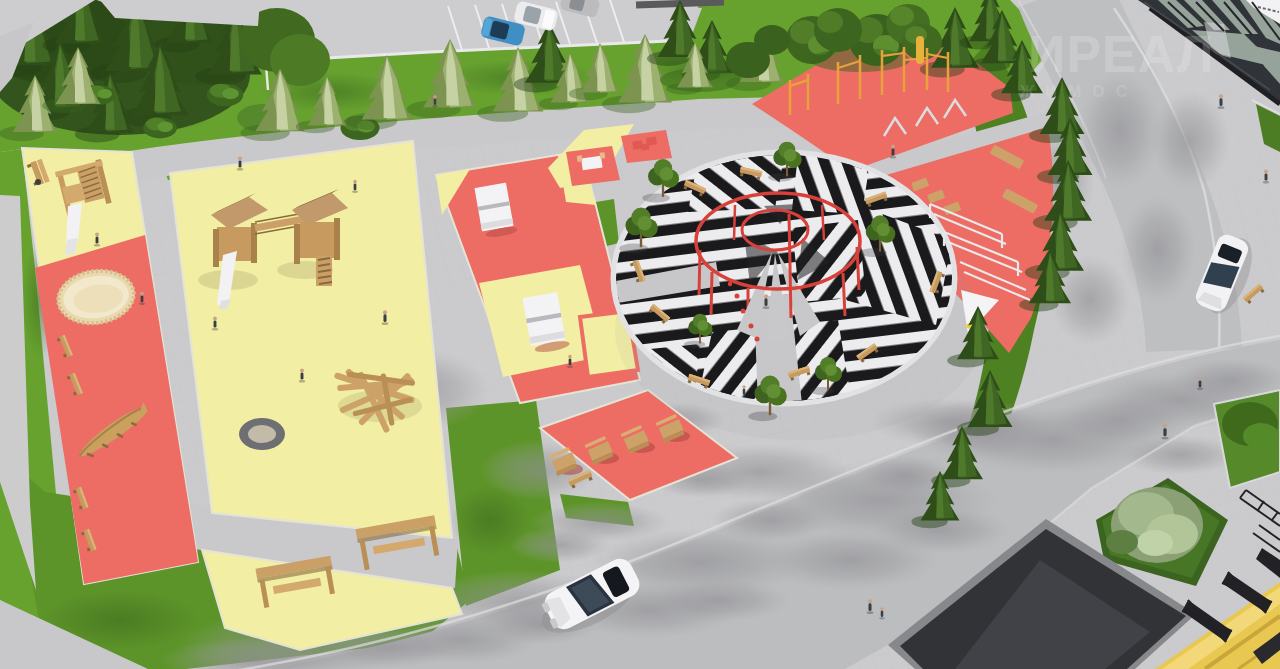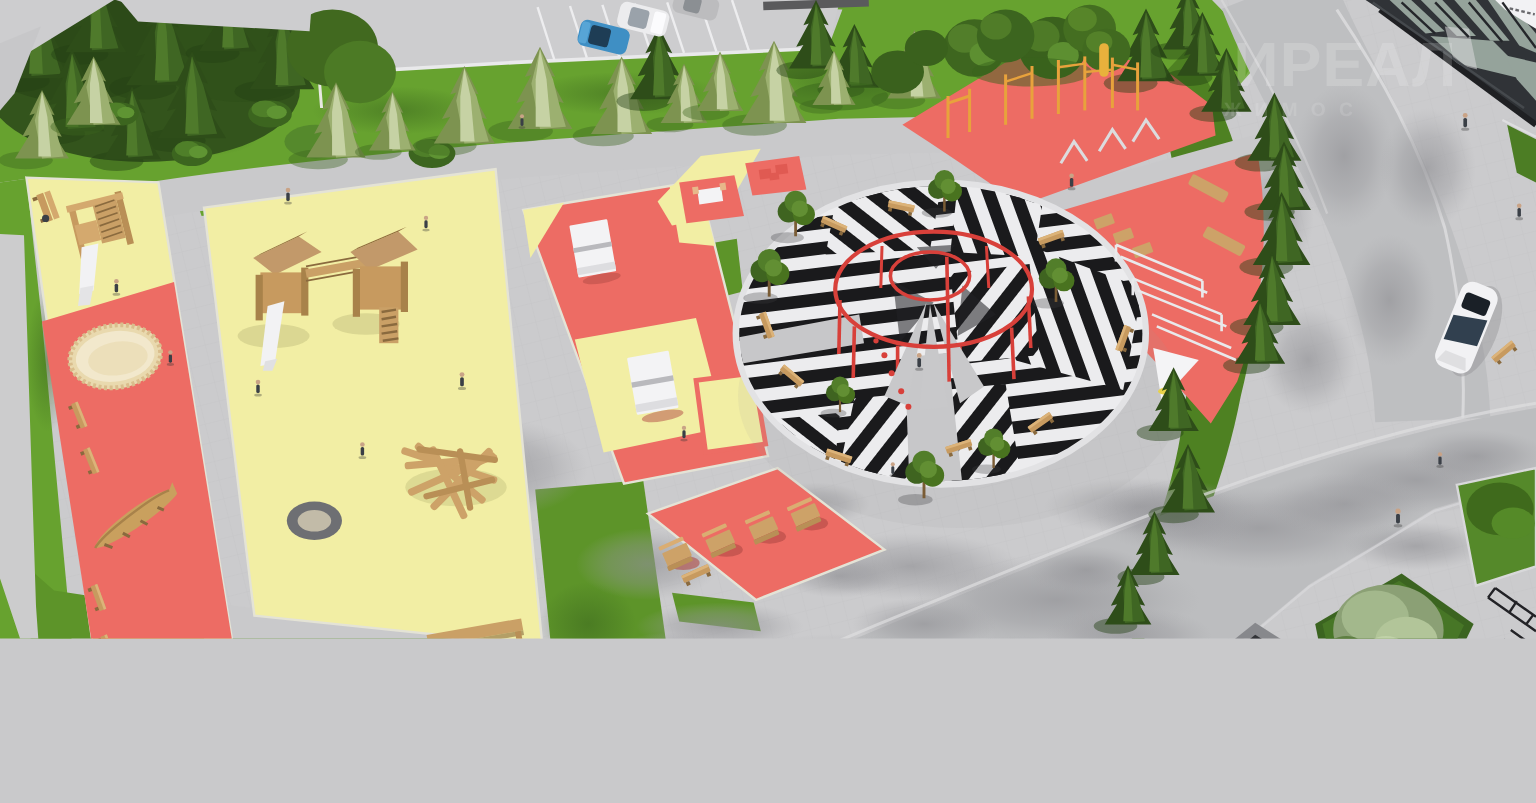--- a/index.html
+++ b/index.html
@@ -1,16 +1,16 @@
 <!DOCTYPE html>
 <html><head>
 <meta charset="utf-8">
 <style>
 html,body{margin:0;padding:0;background:#c9c9cb;font-family:"Liberation Sans",sans-serif;}
-#scene{width:1280px;height:532px;overflow:hidden;position:relative;}
+#scene{width:1280px;height:669px;overflow:hidden;position:relative;}
 </style>
 </head>
 <body>
 <div id="scene">
 <svg width="1280" height="669" viewBox="0 0 1280 669" xmlns="http://www.w3.org/2000/svg">
 <defs>
 <pattern id="stripA" width="21" height="21" patternUnits="userSpaceOnUse" patternTransform="rotate(-7)">
   <rect width="21" height="21" fill="#ececee"></rect>
           <rect y="10.5" width="21" height="10.5" fill="#1a1a1c"></rect>
 </pattern>

